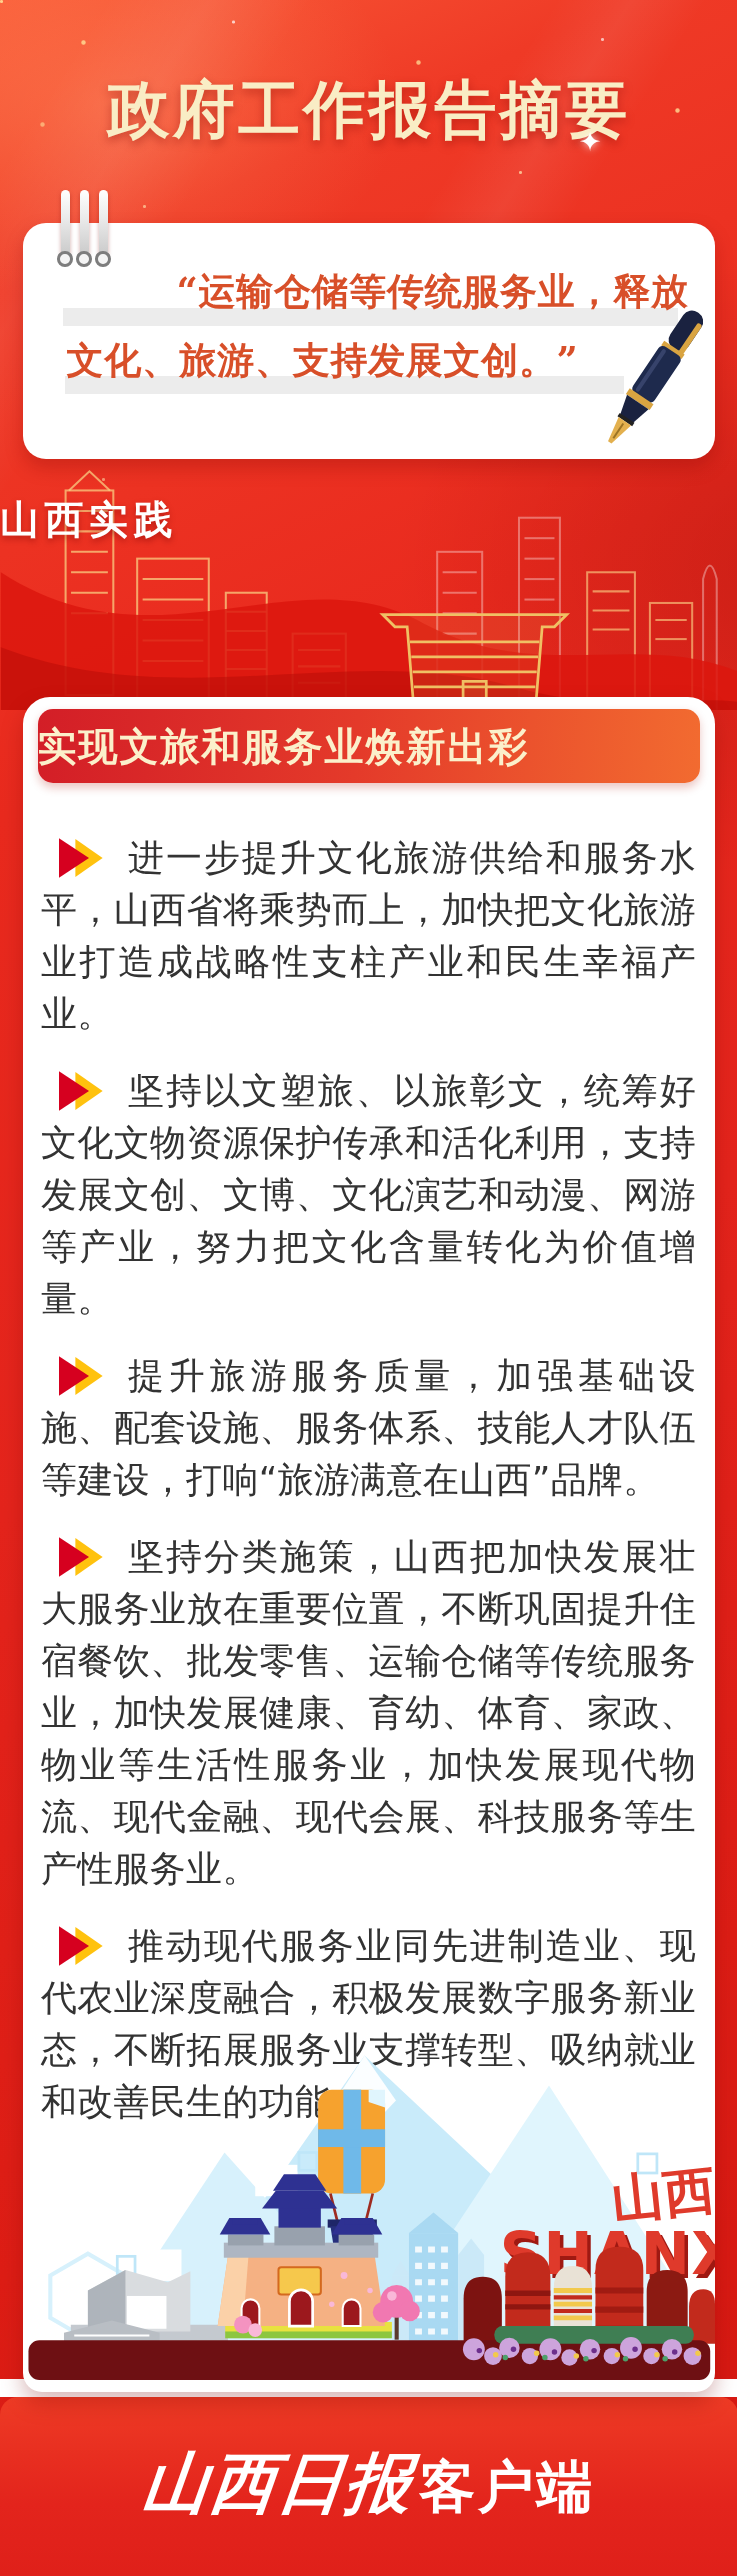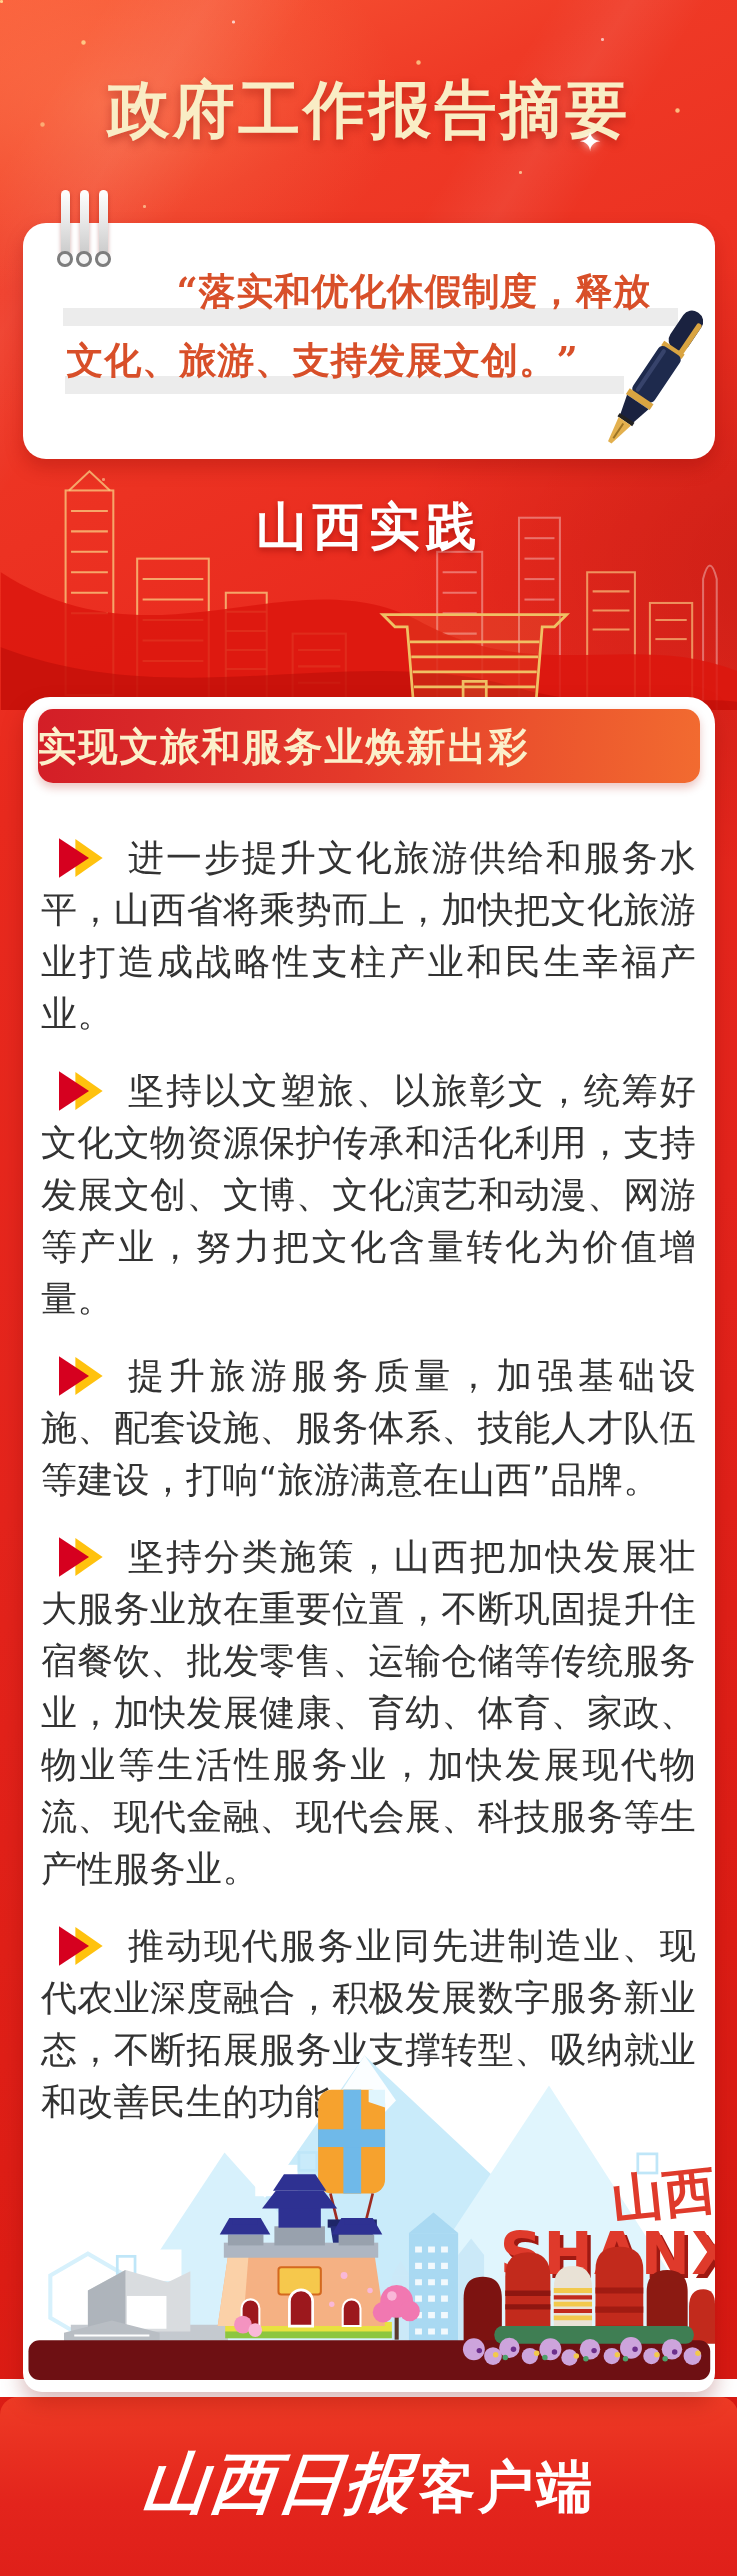--- a/index.html
+++ b/index.html
@@ -60,23 +60,23 @@
     position:absolute; font-family:"DejaVu Serif","Liberation Serif",serif;
     font-weight:900; font-size:37px; color:#d84f29; letter-spacing:0.7px; white-space:nowrap;
   }
   .quote-line.l1{ left:154px; top:44px; }
   .quote-line.l2{ left:44px; top:113px; }
   .pen{ position:absolute; left:551px; top:74px; width:157px; height:164px; }
 
   
   .skyline{ position:absolute; left:0; top:470px; width:738px; height:240px; }
   .practice-title{
-    position:absolute; left:0; top:493px; width:100%; text-align:center;
+    position:absolute; left:0; top:493px; width:100%; text-align:left;
     font-family:"DejaVu Serif","Liberation Serif",serif;
-    font-weight:900; font-size:51px; letter-spacing:5.5px; color:#ffffff;
+    font-weight:900; font-size:39px; letter-spacing:5.5px; color:#ffffff;
     text-shadow:0 2.7px 6.8px rgba(120,0,0,.45); z-index:2;
   }
 
   
   .content-card{
     position:absolute; left:22.5px; top:697px; width:692px; height:1695px;
     background:#ffffff; border-radius:27px 27px 19px 19px; overflow:hidden; z-index:3;
     box-shadow:0 11px 22px rgba(120,5,5,.28);
   }
   .card-header{
@@ -123,21 +123,21 @@
   <h1 class="main-title">政府工作报告摘要</h1>
   <div class="sparkle">✦</div>
 
   <div class="pin p1"></div>
   <div class="pin p2"></div>
   <div class="pin p3"></div>
 
   <div class="quote-card">
     <div class="quote-band b1"></div>
     <div class="quote-band b2"></div>
-    <div class="quote-line l1">“落实和优化休假制度，释放</div>
+    <div class="quote-line l1">“运输仓储等传统服务业，释放</div>
     <div class="quote-line l2">文化、旅游、支持发展文创。”</div>
     <svg class="pen" viewBox="0 0 230 240">
       <g transform="rotate(34 115 120)">
         <rect x="100" y="2" width="32" height="64" rx="15" fill="#1a2240"></rect>
         <rect x="124" y="14" width="8" height="66" rx="4" fill="#d9a441"></rect>
         <rect x="98" y="64" width="36" height="8" fill="#d9a441"></rect>
         <rect x="97" y="70" width="38" height="82" rx="8" fill="#1e2a4d"></rect>
         <rect x="103" y="74" width="6" height="74" rx="3" fill="#3d4a73" opacity=".8"></rect>
         <rect x="95" y="150" width="42" height="10" fill="#d9a441"></rect>
         <polygon points="97,160 135,160 127,190 105,190" fill="#1a2240"></polygon>

